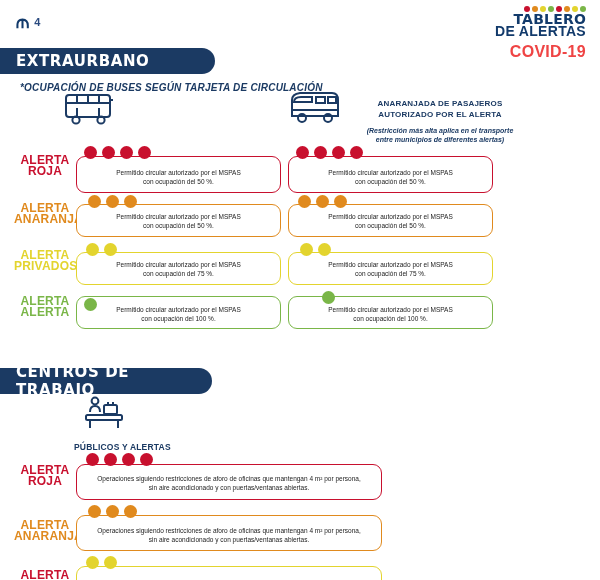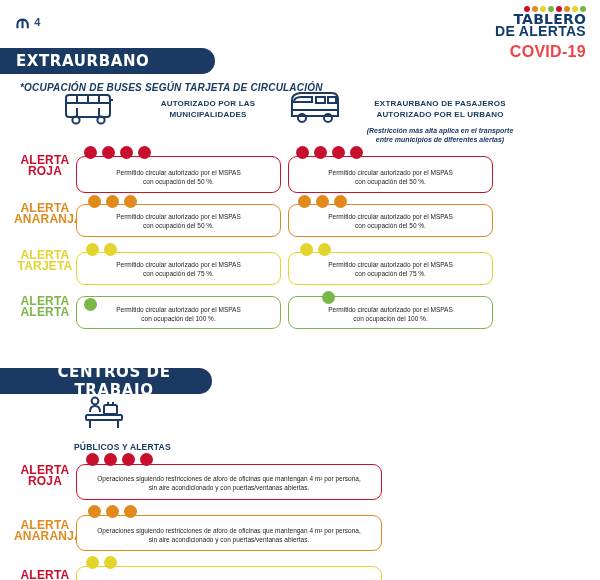--- a/index.html
+++ b/index.html
@@ -136,25 +136,24 @@
     <path d="M6 14 Q6 9 13 9 L24 9 L24 14 Z" fill="none" stroke="#1b3a63" stroke-width="2"></path>
     <rect x="28" y="9" width="9" height="6" fill="none" stroke="#1b3a63" stroke-width="2"></rect>
     <rect x="40" y="9" width="8" height="6" fill="none" stroke="#1b3a63" stroke-width="2"></rect>
     <line x1="4" y1="22" x2="50" y2="22" stroke="#1b3a63" stroke-width="2"></line>
     <circle cx="14" cy="30" r="4" fill="none" stroke="#1b3a63" stroke-width="2"></circle>
     <circle cx="40" cy="30" r="4" fill="none" stroke="#1b3a63" stroke-width="2"></circle>
   </svg>
 </div>
 
 <div class="col-head" style="left:128px;top:98px;width:160px;">
-  <div class="t">AUTORIZADO POR LAS MUNICIPALIDADES</div>
 </div>
 <div class="col-head" style="left:350px;top:98px;width:180px;">
-  <div class="t">EXTRAURBANO DE PASAJEROS</div>
-  <div class="t">AUTORIZADO POR EL URBANO</div>
+  <div class="t">ANARANJADA DE PASAJEROS</div>
+  <div class="t">AUTORIZADO POR EL ALERTA</div>
 </div>
 <div class="col-note" style="left:338px;top:126px;width:204px;">
   <div>(Restricción más alta aplica en el transporte</div>
   <div>entre municipios de diferentes alertas)</div>
 </div>
 
 <div class="alabel" style="left:14px;top:155px;color:#c8102e;">
   <div>ALERTA</div>
   <div>ROJA</div>
 </div>
@@ -201,21 +200,21 @@
     <i style="background:#e08a1e"></i>
     <i style="background:#e08a1e"></i>
 </div>
 <div class="row-text" style="left:290px;top:212px;width:201px;">
   <div>Permitido circular autorizado por el MSPAS</div>
   <div>con ocupación del 50 %.</div>
 </div>
 
 <div class="alabel" style="left:14px;top:250px;color:#e3d42e;">
   <div>ALERTA</div>
-  <div>TARJETA</div>
+  <div>PRIVADOS</div>
 </div>
 <div class="row-box" style="left:76px;top:252px;width:205px;height:33px;border-color:#e3d42e;"></div>
 <div class="dots" style="left:86px;top:243px;">
   <i style="background:#e3d42e"></i>
     <i style="background:#e3d42e"></i>
 </div>
 <div class="row-text" style="left:78px;top:260px;width:201px;">
   <div>Permitido circular autorizado por el MSPAS</div>
   <div>con ocupación del 75 %.</div>
 </div>
@@ -243,21 +242,21 @@
 </div>
 <div class="row-box" style="left:288px;top:296px;width:205px;height:33px;border-color:#7ab648;"></div>
 <div class="dots" style="left:322px;top:291px;">
   <i style="background:#7ab648"></i>
 </div>
 <div class="row-text" style="left:290px;top:305px;width:201px;">
   <div>Permitido circular autorizado por el MSPAS</div>
   <div>con ocupación del 100 %.</div>
 </div>
 
-<div class="banner" style="top:368px;width:212px;text-align:center;">
+<div class="banner" style="top:368px;width:212px;">
   <span>CENTROS DE TRABAJO</span>
 </div>
 
 <div class="work-ico" style="left:82px;top:396px;">
   <svg width="44" height="40" viewBox="0 0 44 40">
     <circle cx="13" cy="5" r="3.4" fill="none" stroke="#1b3a63" stroke-width="2"></circle>
     <path d="M8 16 Q8 10 13 10 Q18 10 18 16" fill="none" stroke="#1b3a63" stroke-width="2"></path>
     <rect x="22" y="9" width="13" height="9" rx="1.5" fill="none" stroke="#1b3a63" stroke-width="2"></rect>
     <line x1="26" y1="9" x2="26" y2="6" stroke="#1b3a63" stroke-width="2"></line>
     <line x1="31" y1="9" x2="31" y2="6" stroke="#1b3a63" stroke-width="2"></line>

